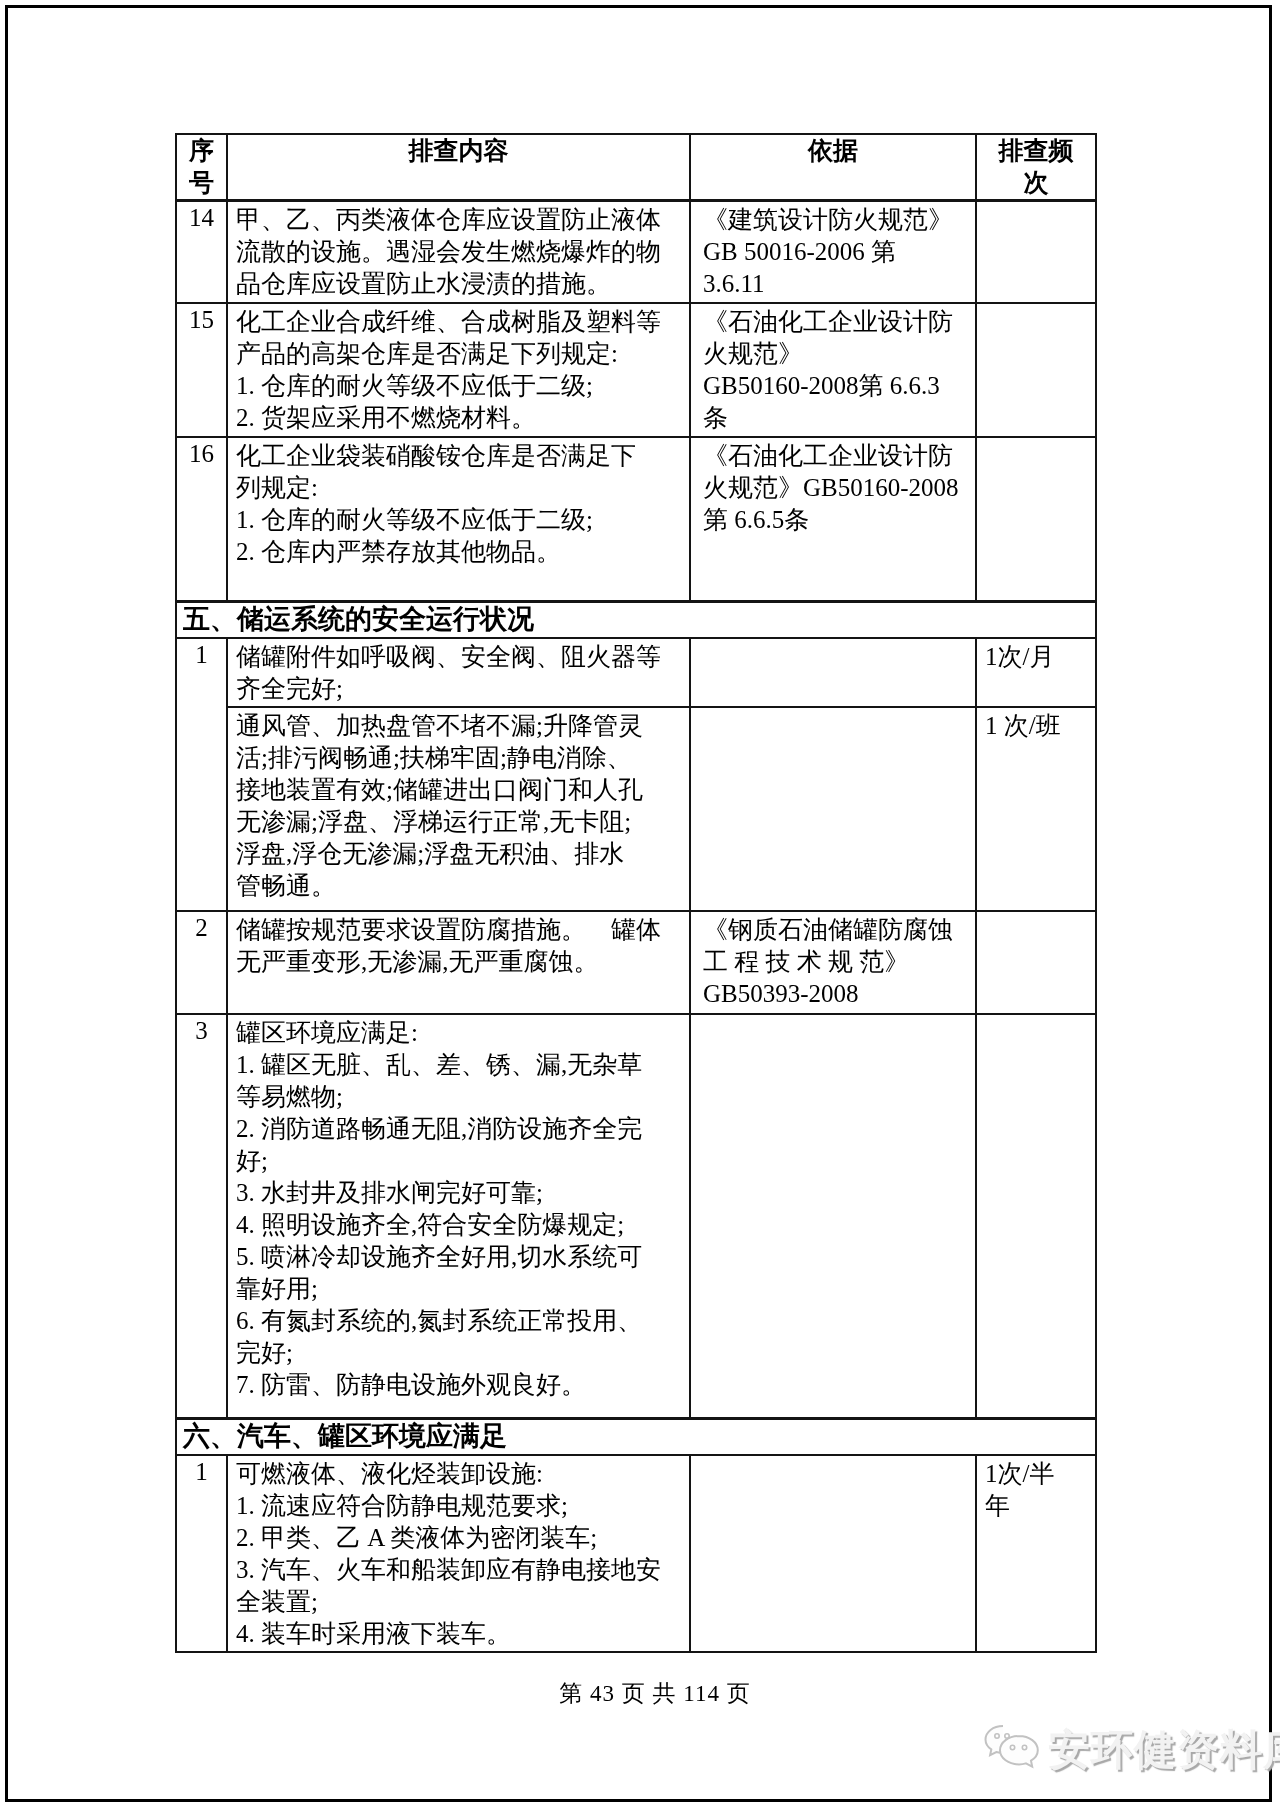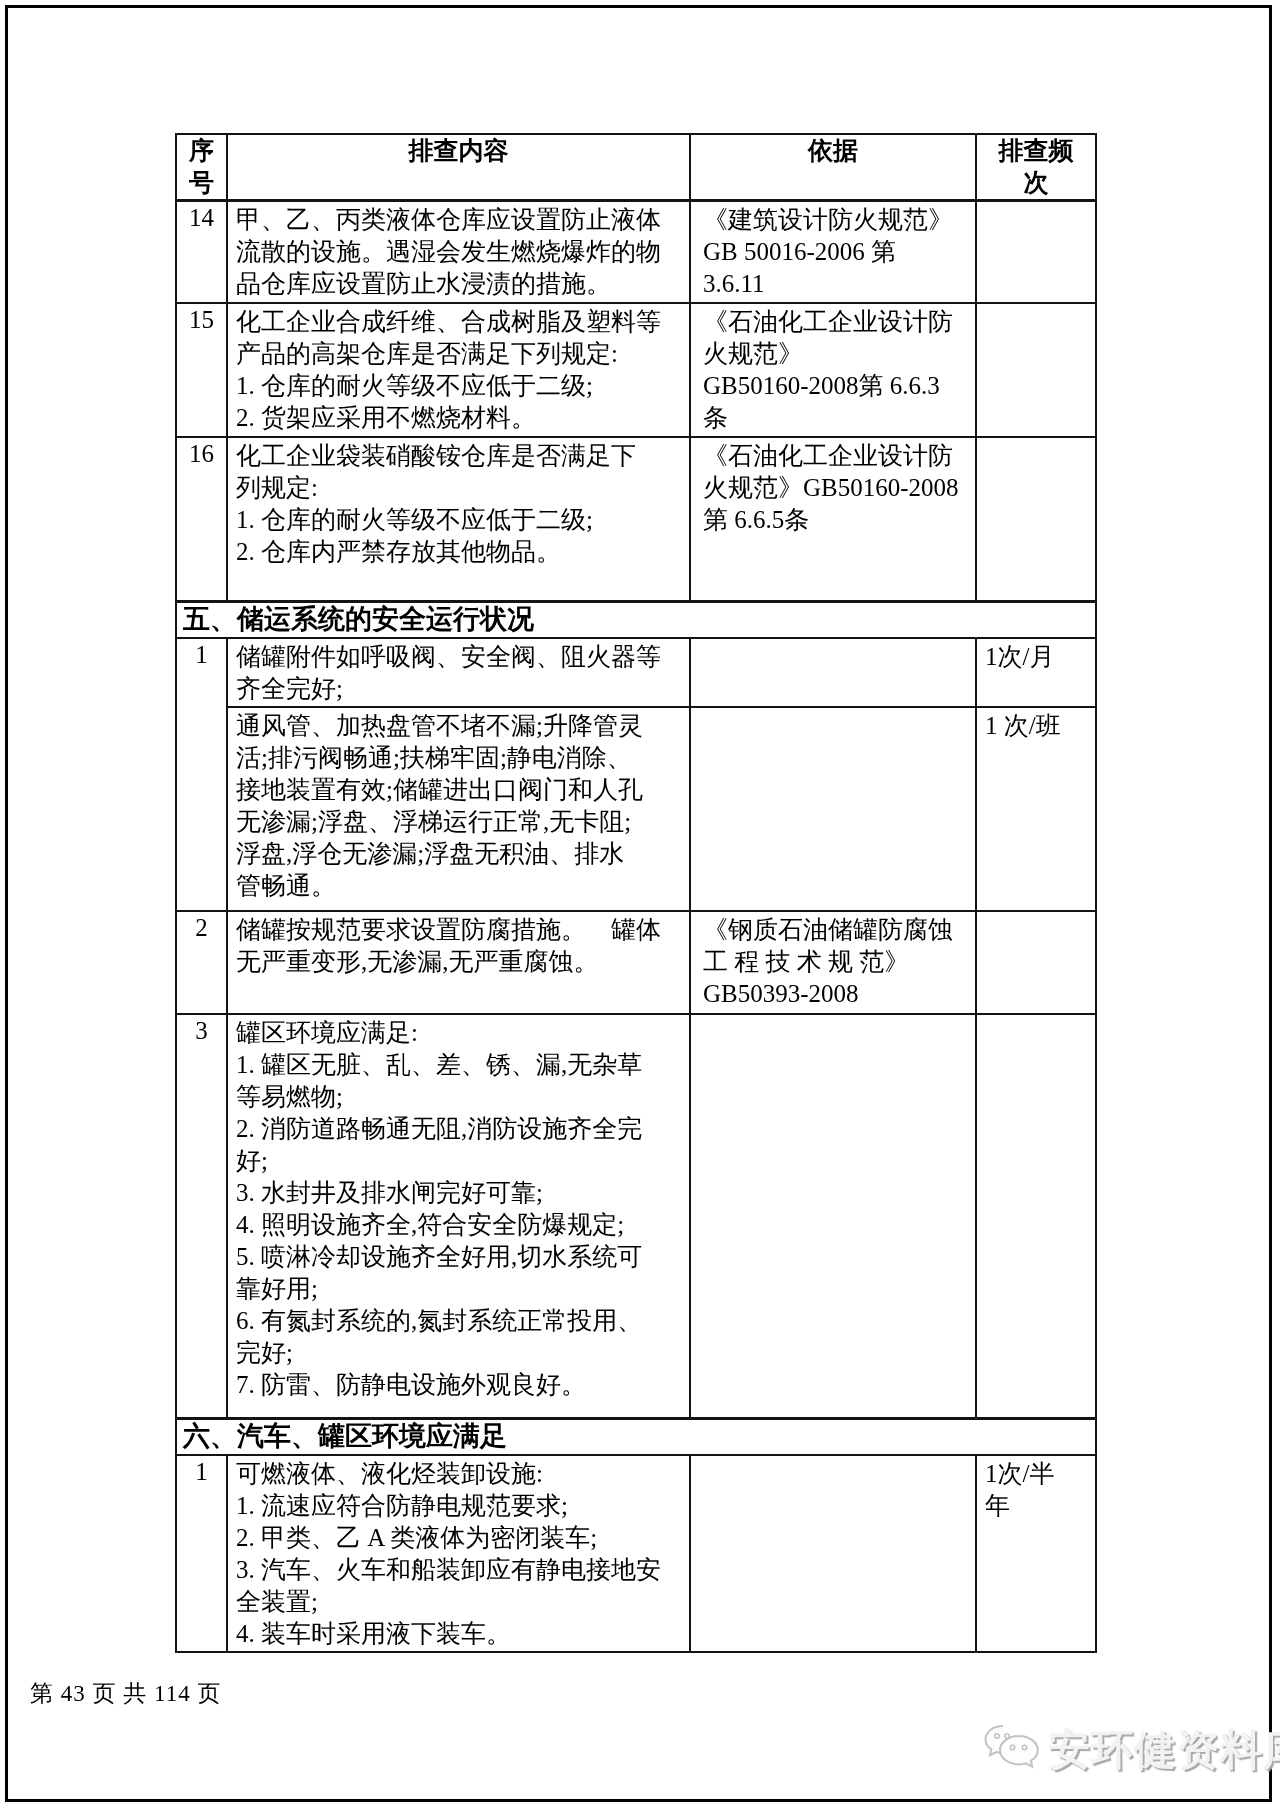--- a/index.html
+++ b/index.html
@@ -38,21 +38,21 @@
     padding:0 4px 2px 6px; font-size:27px;
     border-top-width:3px;
   }
   
   .rh64{height:64px} .rh98{height:98px} .rh134{height:134px} .rh164{height:164px}
   .rh35{height:35px} .rh68{height:68px} .rh204{height:204px} .rh103{height:103px}
   .rh405{height:405px} .rh36{height:36px} .rh196{height:196px}
 
   .footer {
     position:absolute; left:0; top:1678px; width:100%;
-    text-align:left; font-size:23px; letter-spacing:1px;
+    text-align:center; font-size:23px; letter-spacing:1px;
     padding-left:30px;
   }
   .watermark {
     position:absolute; left:982px; top:1722px;
     display:flex; align-items:center; gap:8px;
   }
   .watermark .wm-text {
     font-size:42px; font-weight:bold; letter-spacing:1px;
     color:#f2f2f2;
     text-shadow:2px 2px 1px #a8a8a8;

